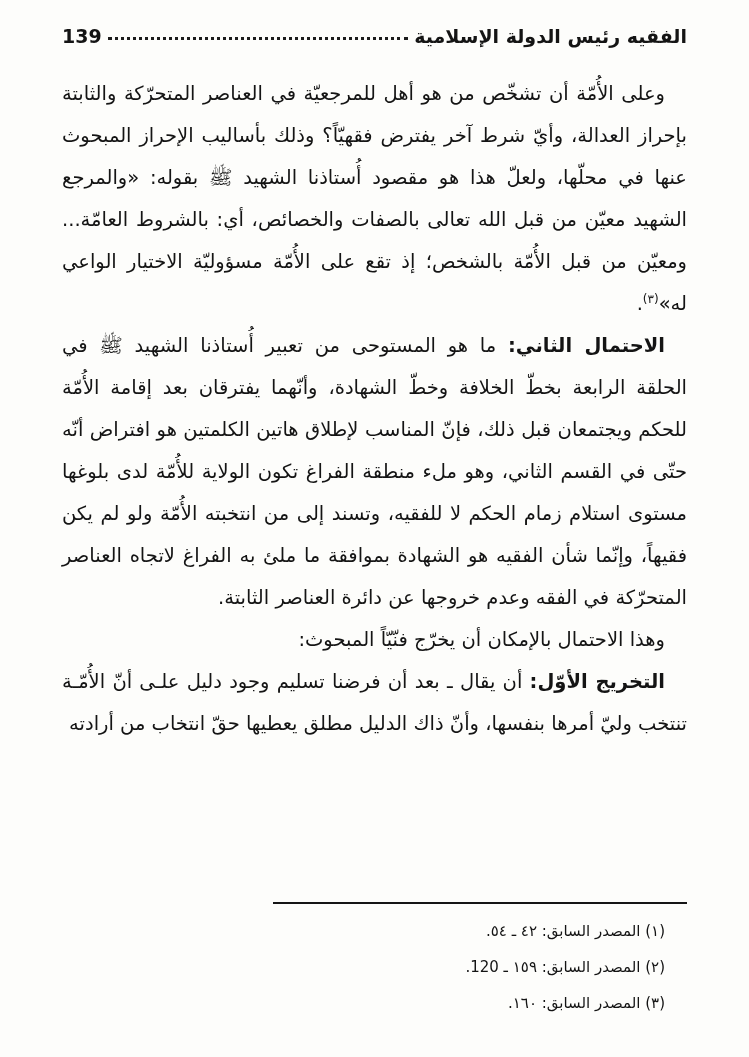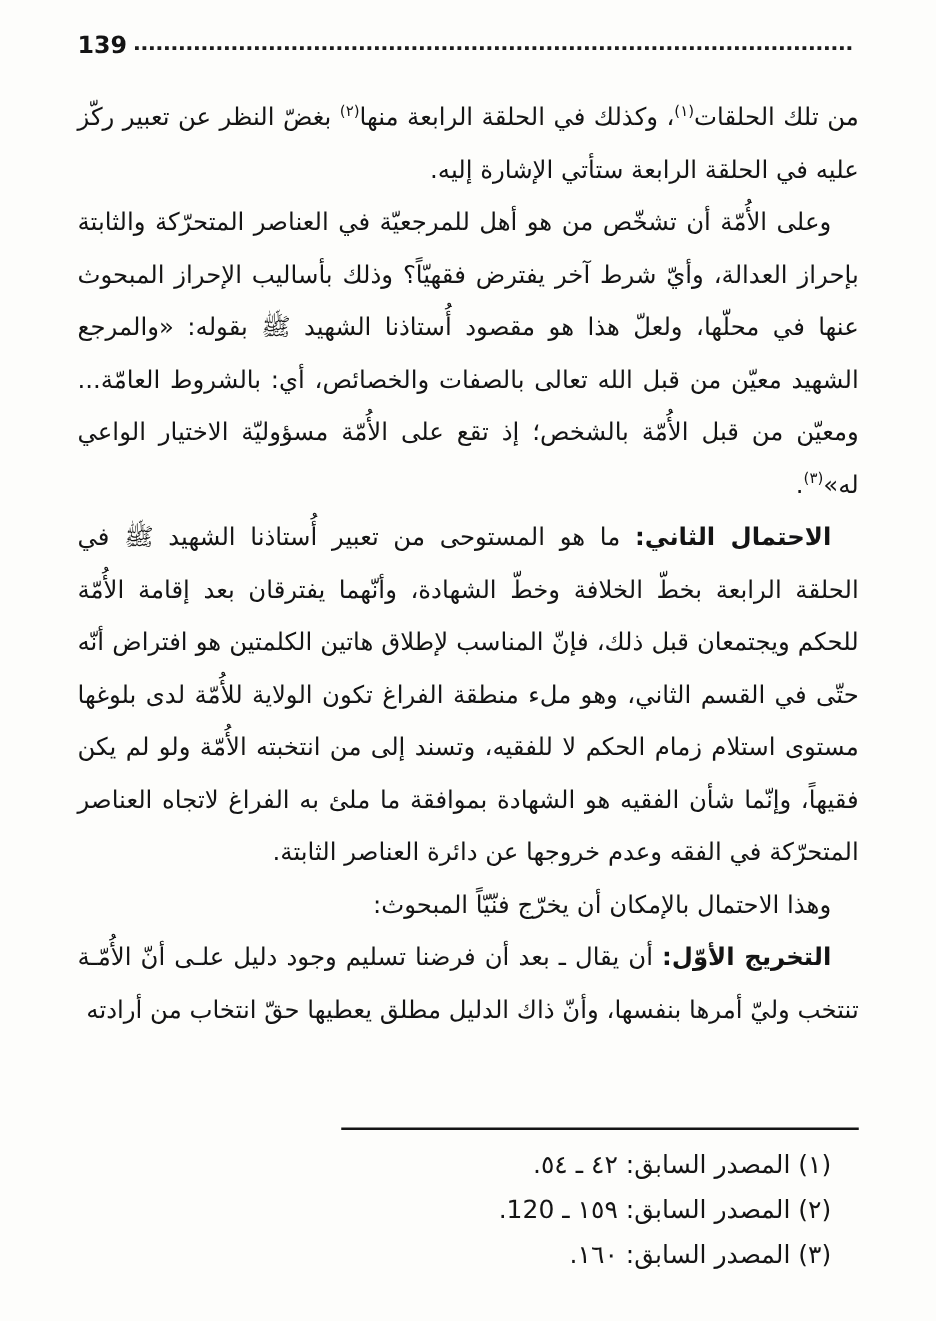--- a/index.html
+++ b/index.html
@@ -37,21 +37,21 @@
     font-size: 19.5px;
     line-height: 42px;
     text-align: justify;
   }
   .para { margin: 0; }
   .para.indent { text-indent: 22px; }
   sup.fn-ref { font-size: 12px; line-height: 0; }
   strong { font-weight: bold; }
   .footnotes {
     margin-top: auto;
-    font-size: 20px;
+    font-size: 15px;
     line-height: 36px;
   }
   .fn-rule {
     width: 414px;
     height: 0;
     border-top: 2.5px solid #151515;
     margin: 0 0 9px auto; 
     margin-right: 0;
   }
   ol.fn-list {
@@ -59,26 +59,26 @@
     margin: 0;
     padding: 0 22px 0 0;
   }
 </style>
 </head>
 <body>
 
 <div class="page">
 
   <header class="page-header">
+    <span class="title">الفقيه رئيس الدولة الإسلامية</span>
     <span class="leader"></span>
     <span class="page-number">139</span>
   </header>
 
   <main class="body-text" id="body-text">
-      <p class="para"><span>من تلك الحلقات</span><sup class="fn-ref">(١)</sup><span>، وكذلك في الحلقة الرابعة منها</span><sup class="fn-ref">(٢)</sup><span> بغضّ النظر عن تعبير ركّز عليه في الحلقة الرابعة ستأتي الإشارة إليه.</span></p>
       <p class="para indent"><span>وعلى الأُمّة أن تشخّص من هو أهل للمرجعيّة في العناصر المتحرّكة والثابتة بإحراز العدالة، وأيّ شرط آخر يفترض فقهيّاً؟ وذلك بأساليب الإحراز المبحوث عنها في محلّها، ولعلّ هذا هو مقصود أُستاذنا الشهيد ﷺ بقوله: «والمرجع الشهيد معيّن من قبل الله تعالى بالصفات والخصائص، أي: بالشروط العامّة... ومعيّن من قبل الأُمّة بالشخص؛ إذ تقع على الأُمّة مسؤوليّة الاختيار الواعي له»</span><sup class="fn-ref">(٣)</sup><span>.</span></p>
       <p class="para indent"><strong>الاحتمال الثاني:</strong><span> ما هو المستوحى من تعبير أُستاذنا الشهيد ﷺ في الحلقة الرابعة بخطّ الخلافة وخطّ الشهادة، وأنّهما يفترقان بعد إقامة الأُمّة للحكم ويجتمعان قبل ذلك، فإنّ المناسب لإطلاق هاتين الكلمتين هو افتراض أنّه حتّى في القسم الثاني، وهو ملء منطقة الفراغ تكون الولاية للأُمّة لدى بلوغها مستوى استلام زمام الحكم لا للفقيه، وتسند إلى من انتخبته الأُمّة ولو لم يكن فقيهاً، وإنّما شأن الفقيه هو الشهادة بموافقة ما ملئ به الفراغ لاتجاه العناصر المتحرّكة في الفقه وعدم خروجها عن دائرة العناصر الثابتة.</span></p>
       <p class="para indent"><span>وهذا الاحتمال بالإمكان أن يخرّج فنّيّاً المبحوث:</span></p>
       <p class="para indent"><strong>التخريج الأوّل:</strong><span> أن يقال ـ بعد أن فرضنا تسليم وجود دليل علـى أنّ الأُمّـة تنتخب وليّ أمرها بنفسها، وأنّ ذاك الدليل مطلق يعطيها حقّ انتخاب من أرادته</span></p>
     </main>
 
   <footer class="footnotes">
     <div class="fn-rule"></div>
     <ol class="fn-list" id="fn-list">
         <li>(١) المصدر السابق: ٤٢ ـ ٥٤.</li>

